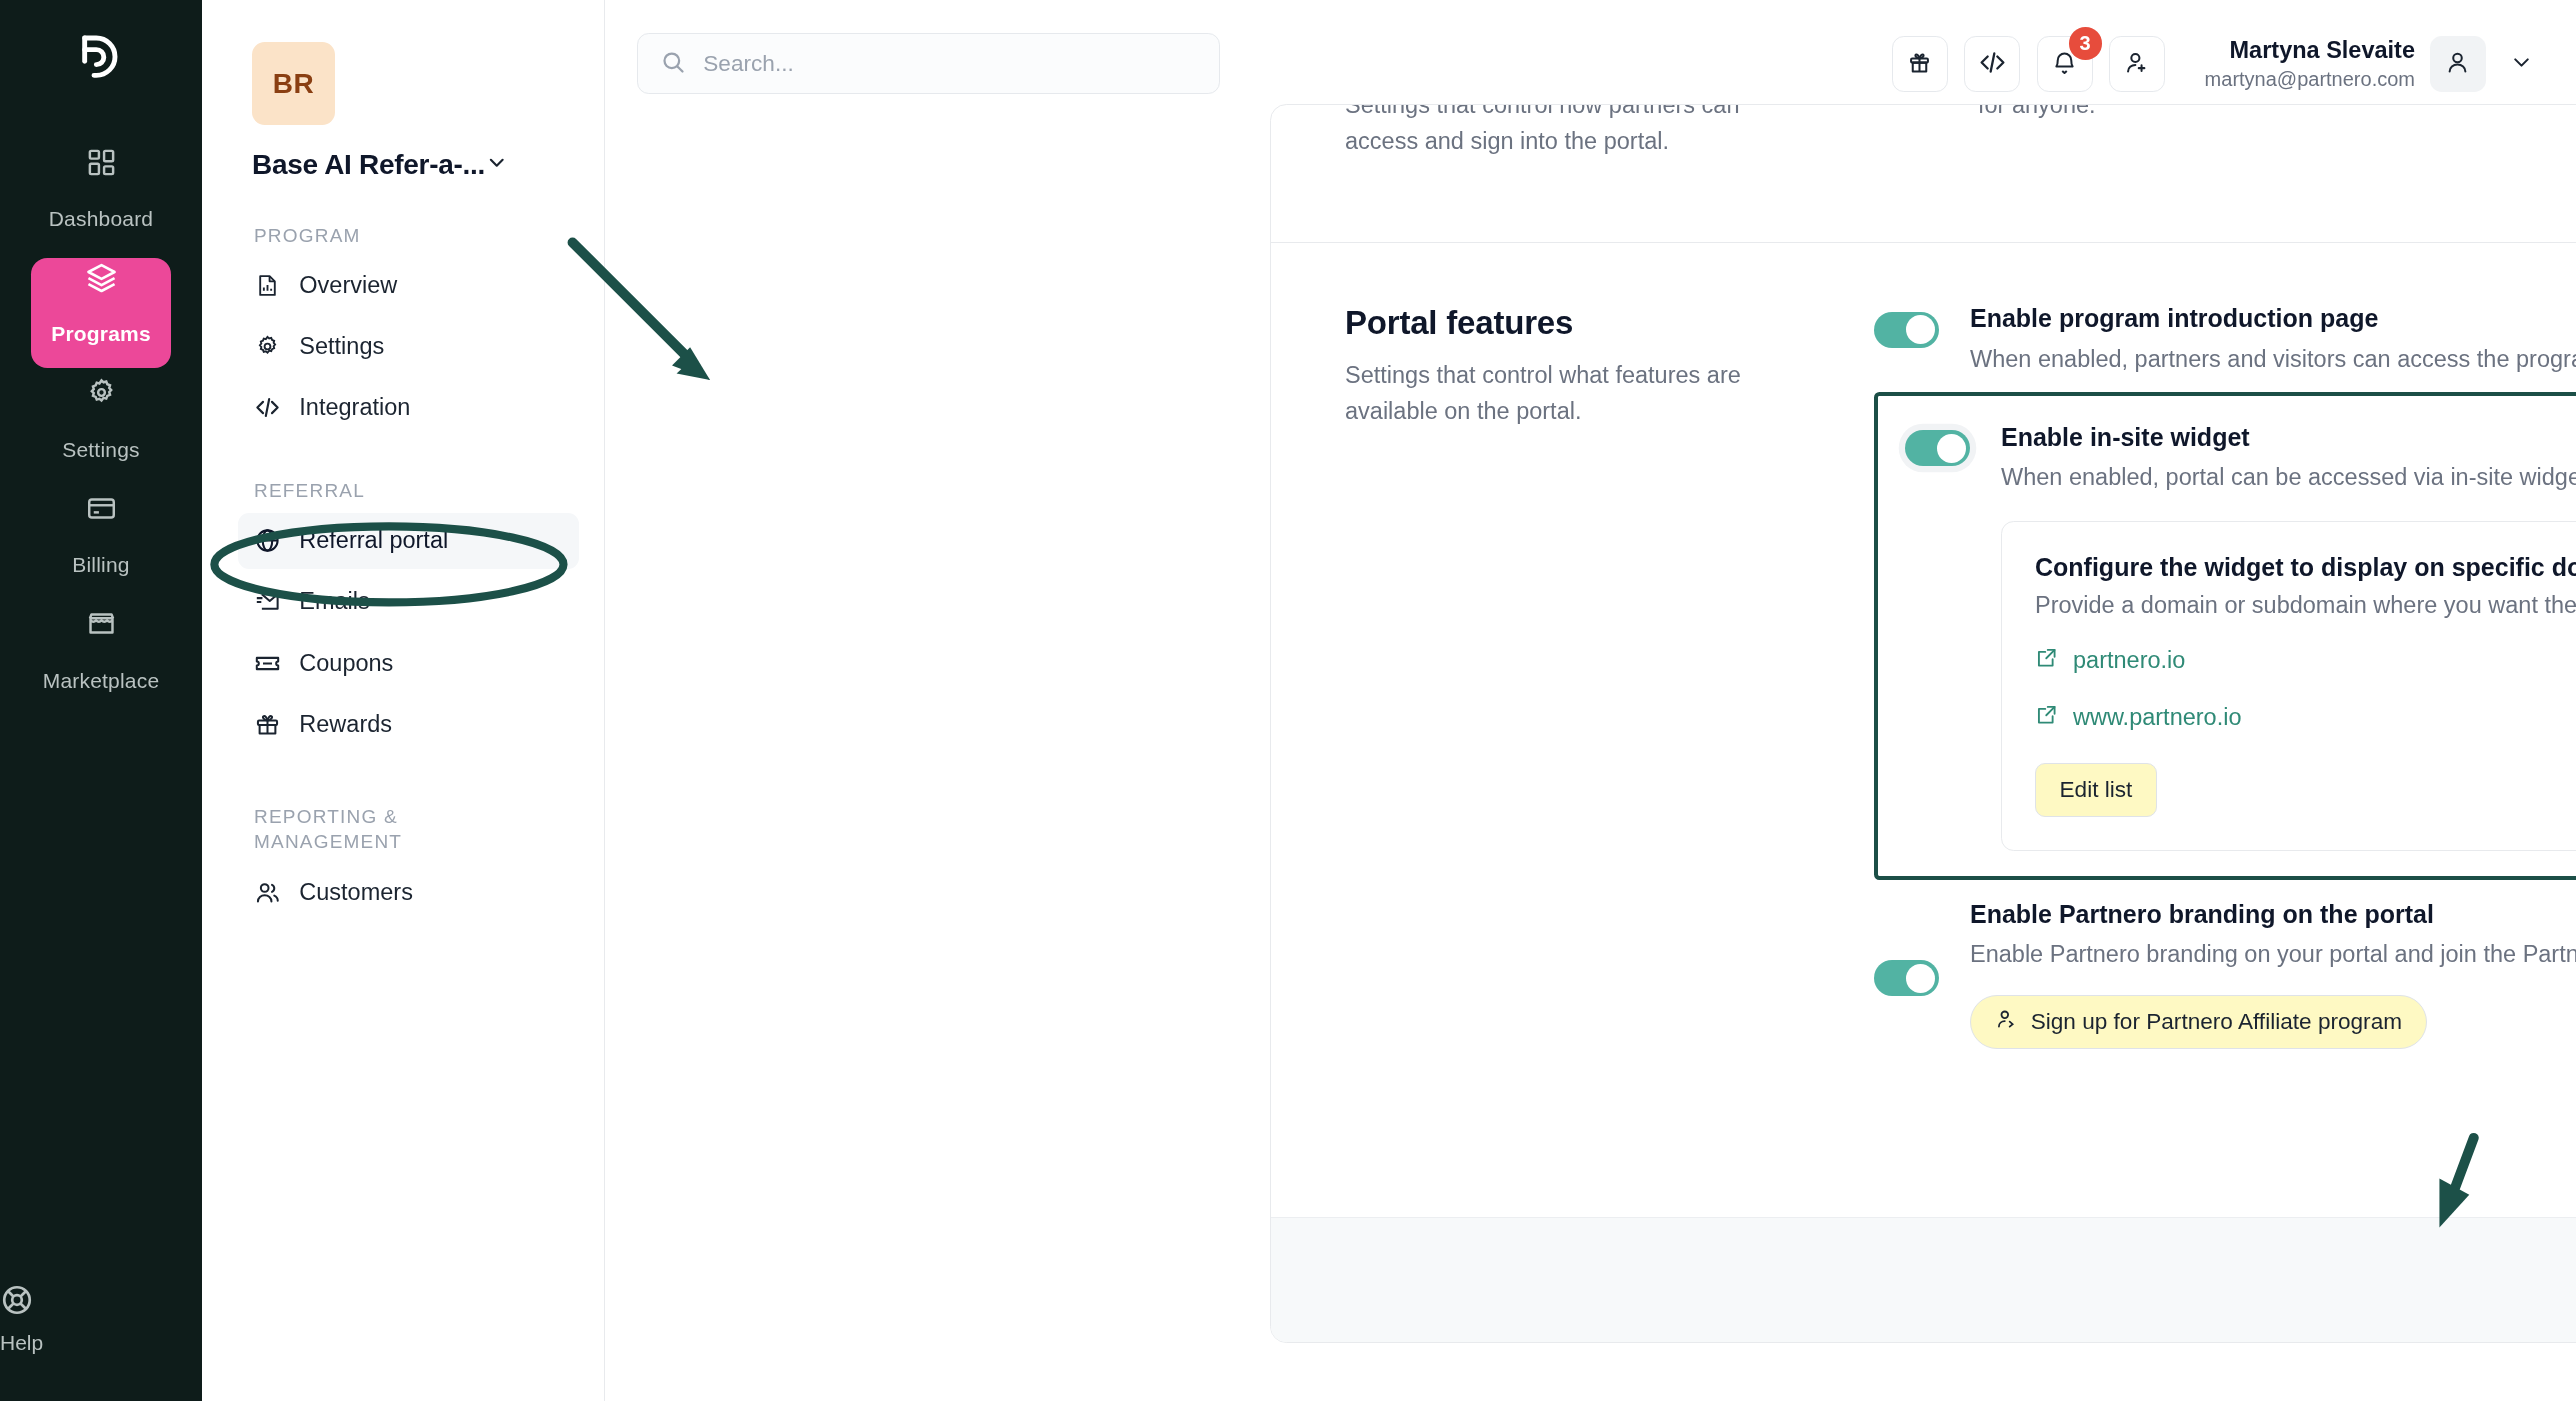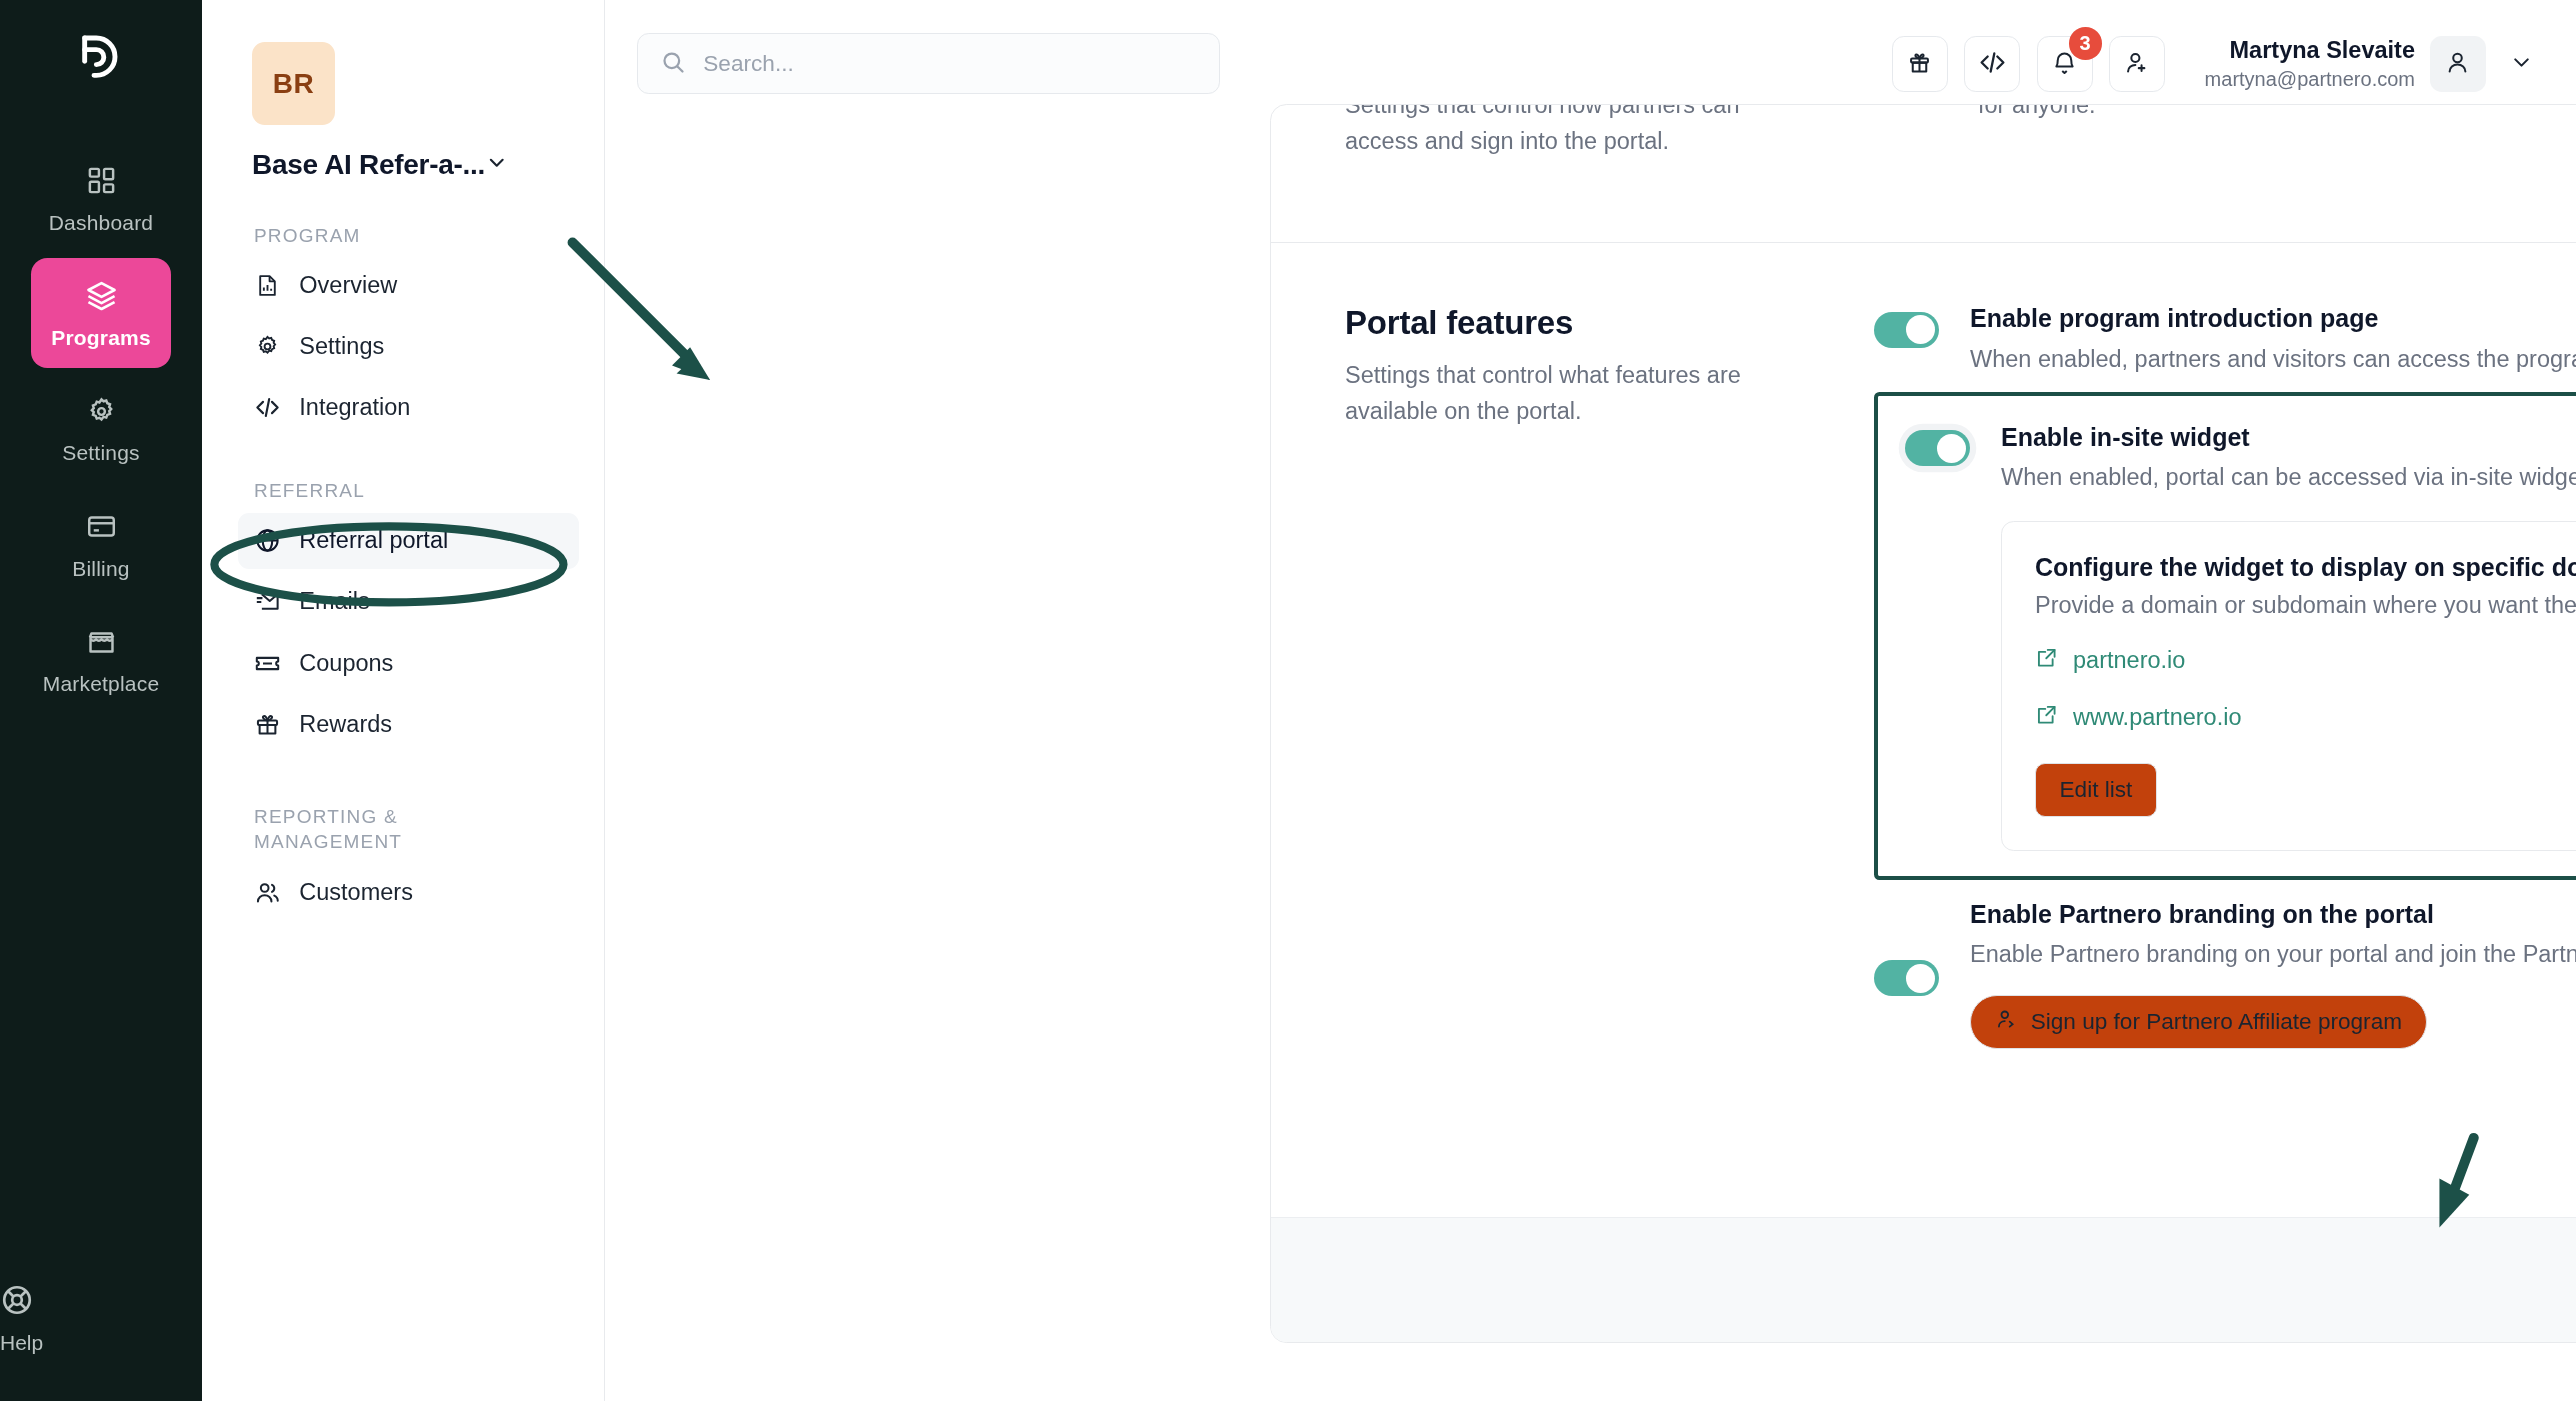--- a/index.html
+++ b/index.html
@@ -20,22 +20,22 @@
     color: #b9c2c1;
   }
   .rail-logo {
     height: 118px; display: flex; align-items: center; justify-content: center;
   }
   .rail-logo svg { display: block; }
   .rail-items { padding-top: 25px; display: flex; flex-direction: column; gap: 5.4px; align-items: center; }
   .rail-item {
     width: 140px; height: 110px;
     border-radius: 16.3px;
-    display: flex; flex-direction: column; align-items: center; justify-content: center;
-    gap: 11px; cursor: pointer;
+    display: flex; flex-direction: column; align-items: center; 
+    gap: 26px; cursor: pointer;
   }
   .rail-item.active { background: #ec4899; }
   .rail-item .ri-ico { width: 38px; height: 38px; display: flex; align-items: center; justify-content: center; }
   .rail-item .ri-lbl { font-size: 21px; letter-spacing: 0.2px; color: #b9c2c1; }
   .rail-item.active .ri-lbl { color: #ffffff; font-weight: 600; }
   .rail-item.active .ri-ico svg { stroke: #ffffff; }
   .rail-help {
     position: absolute; left: 0; bottom: 47px; width: 202px;
     display: flex; flex-direction: column; align-items: flex-start; gap: 11px; cursor: pointer;
   }
@@ -151,21 +151,21 @@
   }
   .sub-title { font-size: 25px; font-weight: 700; color: #0f172a; }
   .sub-desc { font-size: 23.5px; color: #6b7280; margin-top: 10px; }
   .domain-link {
     display: flex; align-items: center; gap: 14.5px; margin-top: 27px;
     color: #2f8a76; font-size: 23.5px; cursor: pointer;
   }
   .btn-outline {
     display: inline-flex; align-items: center; gap: 12.7px;
     height: 54px; padding: 0 23.5px; border: 0.9px solid #dfe3e8; border-radius: 10px;
-    background: #c2410c; font-size: 22.6px; color: #1b2430; cursor: pointer; margin-top: 31px;
+    background: #fef9c3; font-size: 22.6px; color: #1b2430; cursor: pointer; margin-top: 31px;
   }
   .card-footer {
     position: absolute; left: 0; right: 0; bottom: 0; height: 125px;
     background: #f7f9fa; border-top: 0.9px solid #eceef1;
     display: flex; align-items: center; justify-content: flex-end; padding-right: 74px;
   }
 
   
   .anno { position: absolute; left: 0; top: 0; width: 2576px; height: 1402px; pointer-events: none; z-index: 50; }
 </style>

